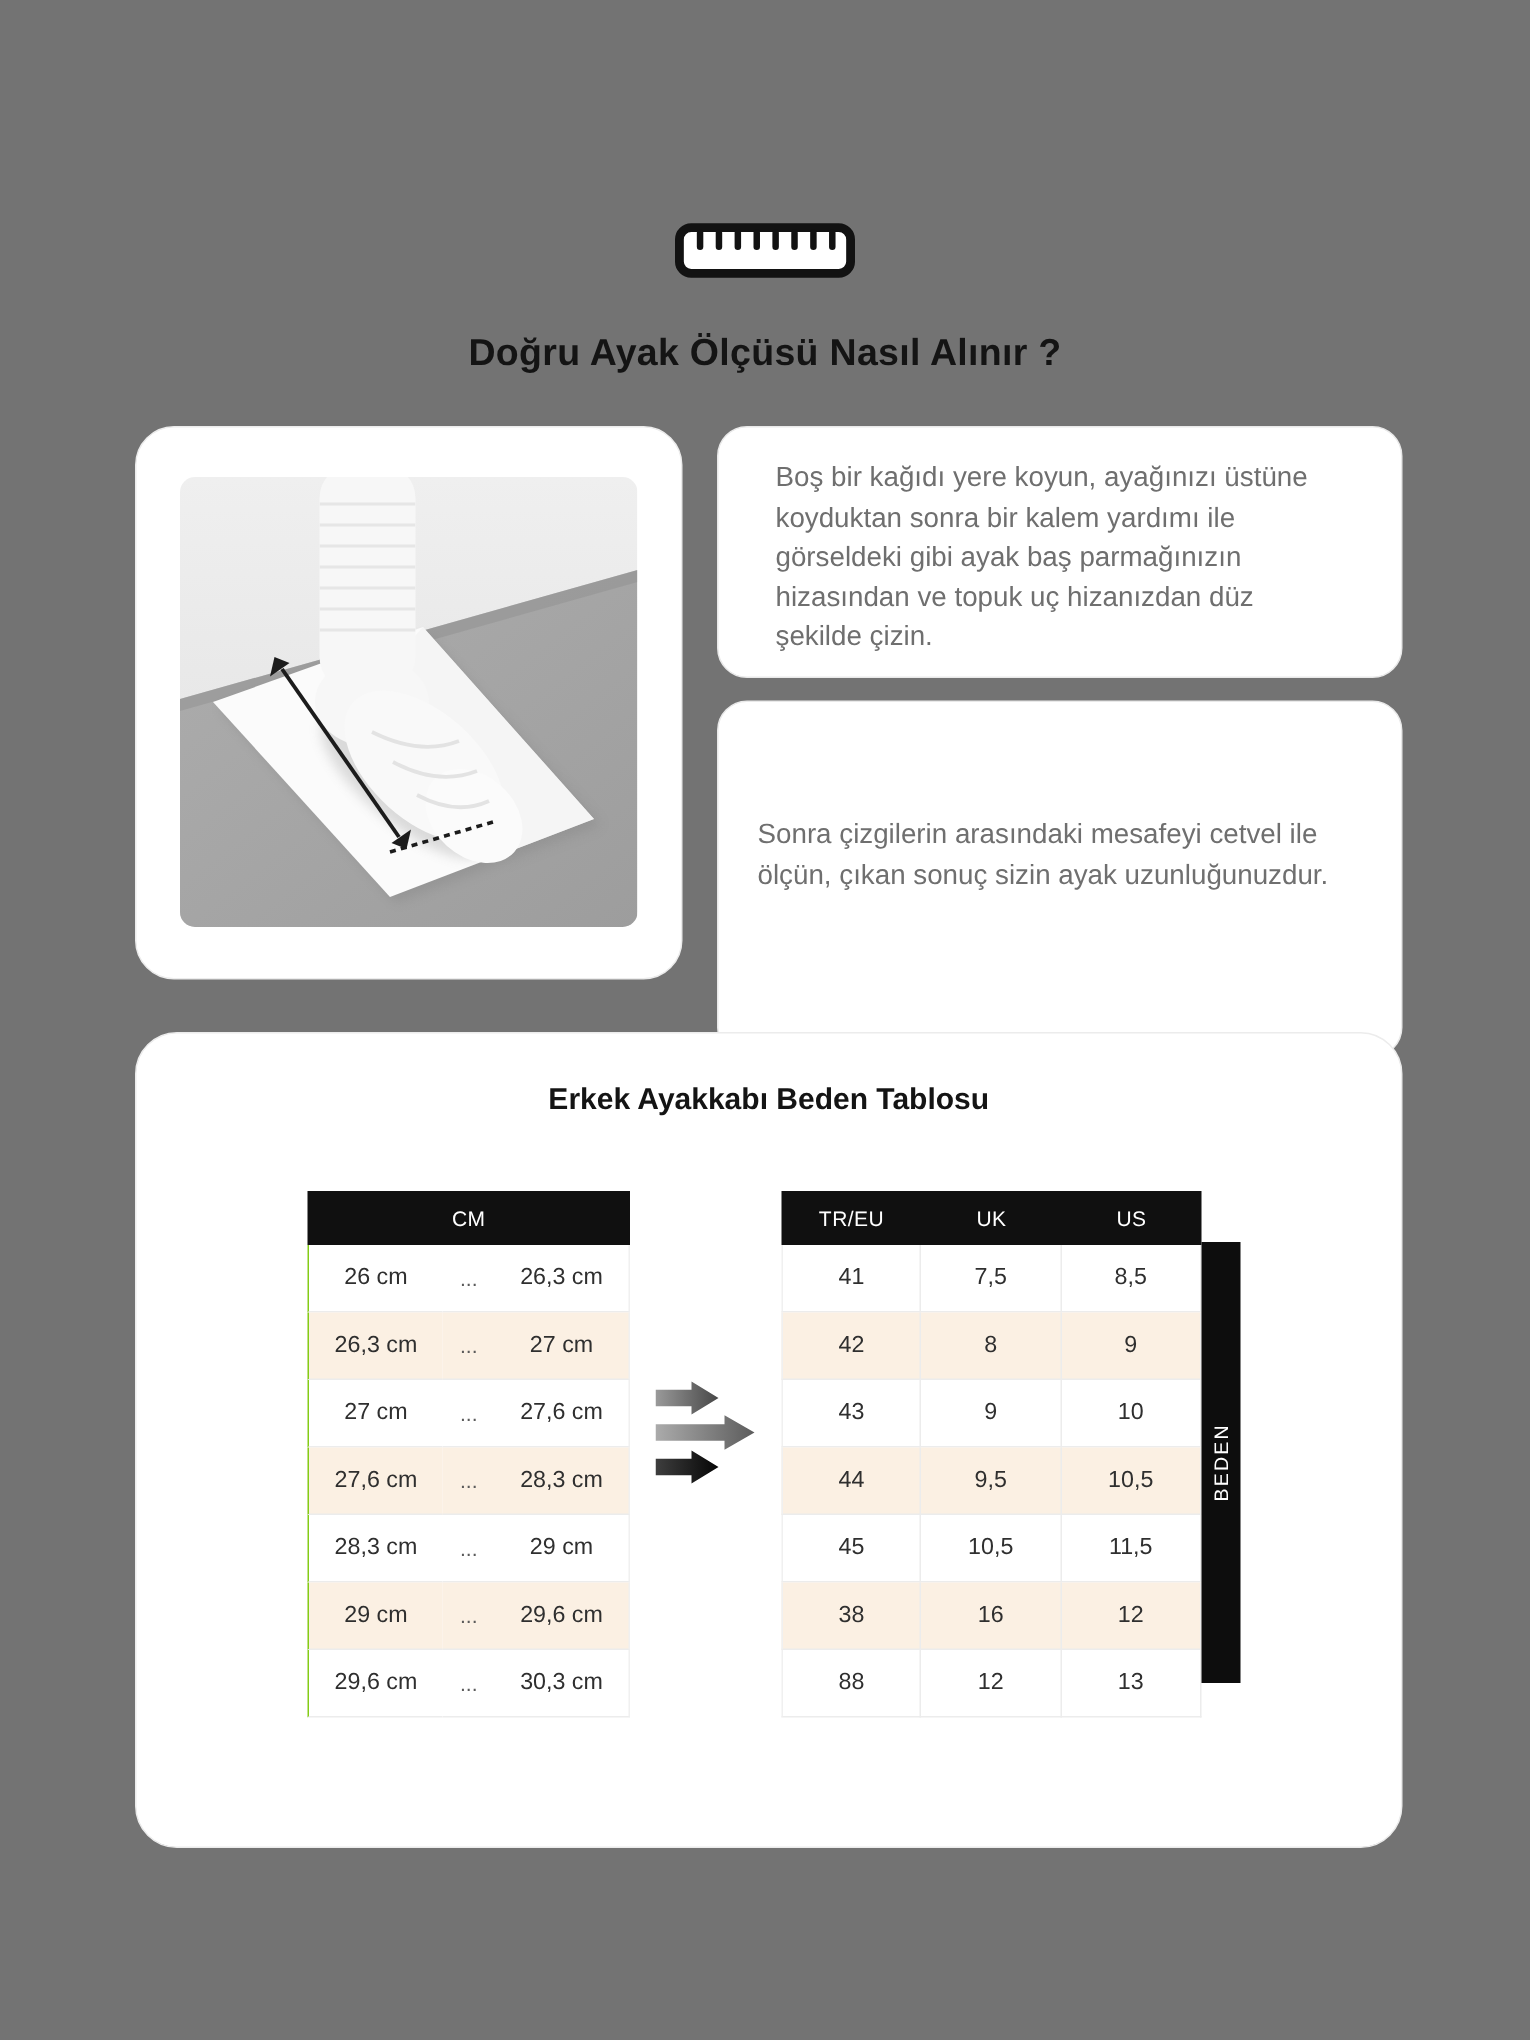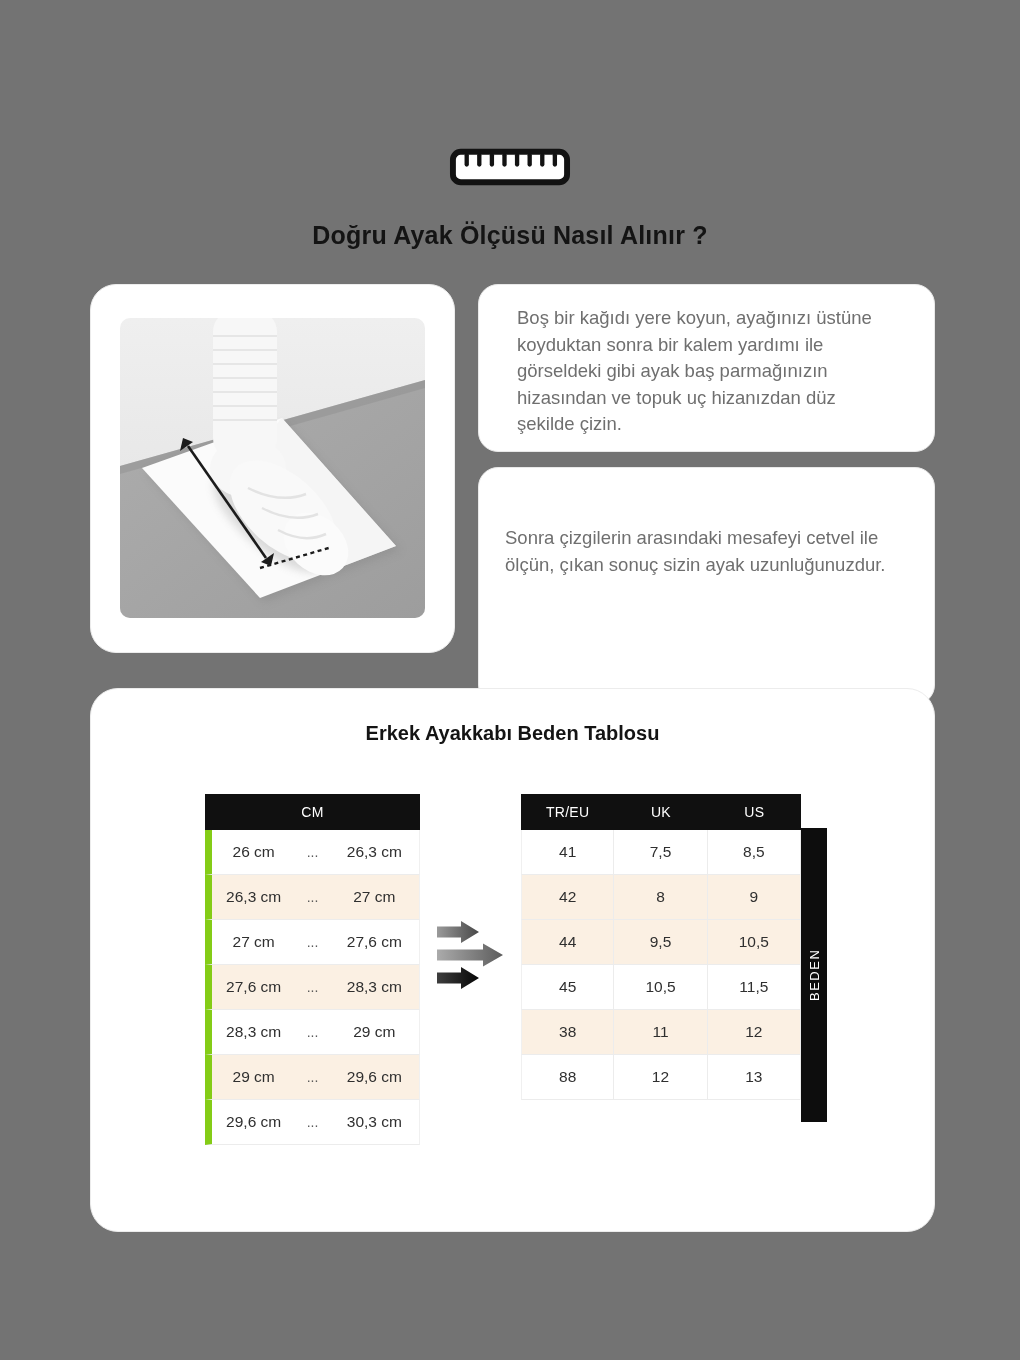--- a/index.html
+++ b/index.html
@@ -15,37 +15,37 @@
   .howto { position:absolute; top:284px; left:90px; width:845px; height:369px; }
   .photo-card { position:absolute; left:0; top:0; width:365px; height:369px;
                 border:1.5px solid #ececec; border-radius:26px; box-sizing:border-box; background:#fff; }
   .photo { position:absolute; left:29px; top:33px; width:305px; height:300px;
            border-radius:10px; overflow:hidden; }
   .info-box { position:absolute; left:388px; width:457px; box-sizing:border-box;
               border:1.5px solid #e9e9e9; border-radius:20px; background:#fff;
               color:#6f6f6f; font-size:18.5px; line-height:26.5px; }
   .info-box p { margin:0; }
   .box1 { top:0; height:168px; padding:20px 38px; }
-  .box2 { top:183px; height:238px; padding:57px 26px 0 26px; }
+  .box2 { top:183px; height:238px; padding:75px 26px 0 26px; }
 
   
   .size-card { position:absolute; top:688px; left:90px; width:845px; height:544px;
                border:1.5px solid #ececec; border-radius:28px; box-sizing:border-box; background:#fff; }
   .size-title { position:absolute; top:33px; left:0; width:100%; margin:0; text-align:center;
                 font-size:20px; font-weight:700; color:#141414; }
 
   table { border-collapse:separate; border-spacing:0; }
   th { height:34px; background:#101010; color:#ffffff; font-size:14px; font-weight:500;
        letter-spacing:.3px; text-align:center; }
   td { height:42px; font-size:15.5px; color:#2f2f2f; text-align:center; background:#fff;
        border-bottom:1px solid #ececec; }
   tr.alt td { background:#fbf0e3; }
 
   .cm-table { position:absolute; left:114px; top:105px; width:215px; }
-  .cm-table td:first-child { border-left:7px solid #84cc16; width:42%; }
+  .cm-table td:first-child { border-left:1px solid #84cc16; width:42%; }
   .cm-table td:last-child  { border-right:1px solid #f0f0f0; width:42%; }
   .cm-dots { color:#5a5a5a; font-size:14px; width:16%; }
 
   .arrows { position:absolute; left:346px; top:231px; }
 
   .size-wrap { position:absolute; left:430px; top:105px; display:flex; align-items:flex-start; }
   .conv-table { width:280px; }
   .conv-table th { width:33.33%; }
   .conv-table td { border-right:1px solid #ececec; }
   .conv-table td:first-child { border-left:1px solid #f0f0f0; }
@@ -228,33 +228,38 @@
           <tr>
             <td>41</td>
             <td>7,5</td>
             <td>8,5</td>
           </tr>
           <tr class="alt">
             <td>42</td>
             <td>8</td>
             <td>9</td>
           </tr>
+          <tr>
+            <td>43</td>
+            <td>9</td>
+            <td>10</td>
+          </tr>
           <tr class="alt">
             <td>44</td>
             <td>9,5</td>
             <td>10,5</td>
           </tr>
           <tr>
             <td>45</td>
             <td>10,5</td>
             <td>11,5</td>
           </tr>
           <tr class="alt">
             <td>38</td>
-            <td>11</td>
+            <td>16</td>
             <td>12</td>
           </tr>
           <tr>
             <td>88</td>
             <td>12</td>
             <td>13</td>
           </tr>
         </tbody>
       </table>
       <div class="beden-bar">BEDEN</div>

